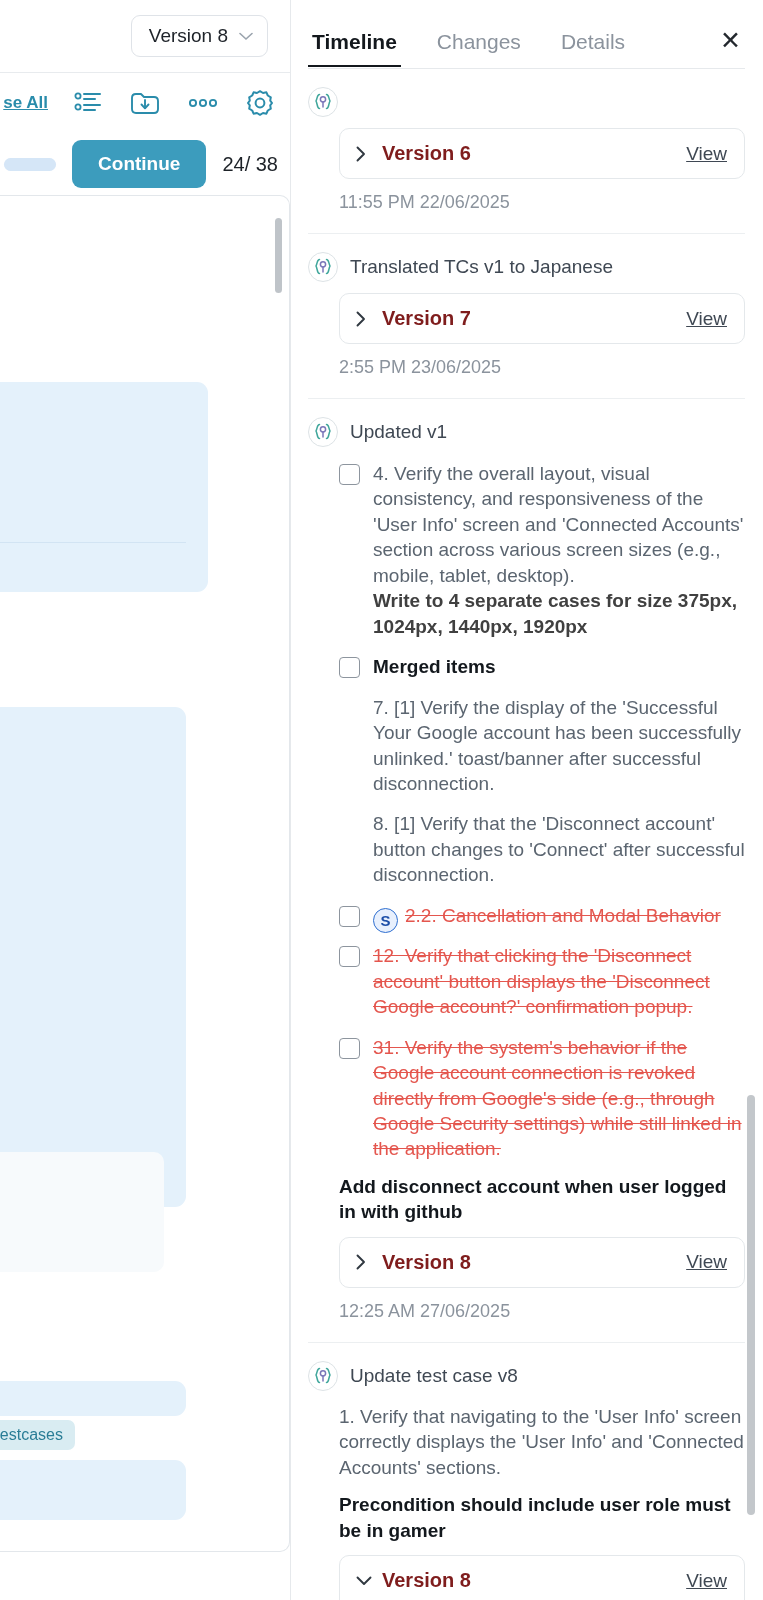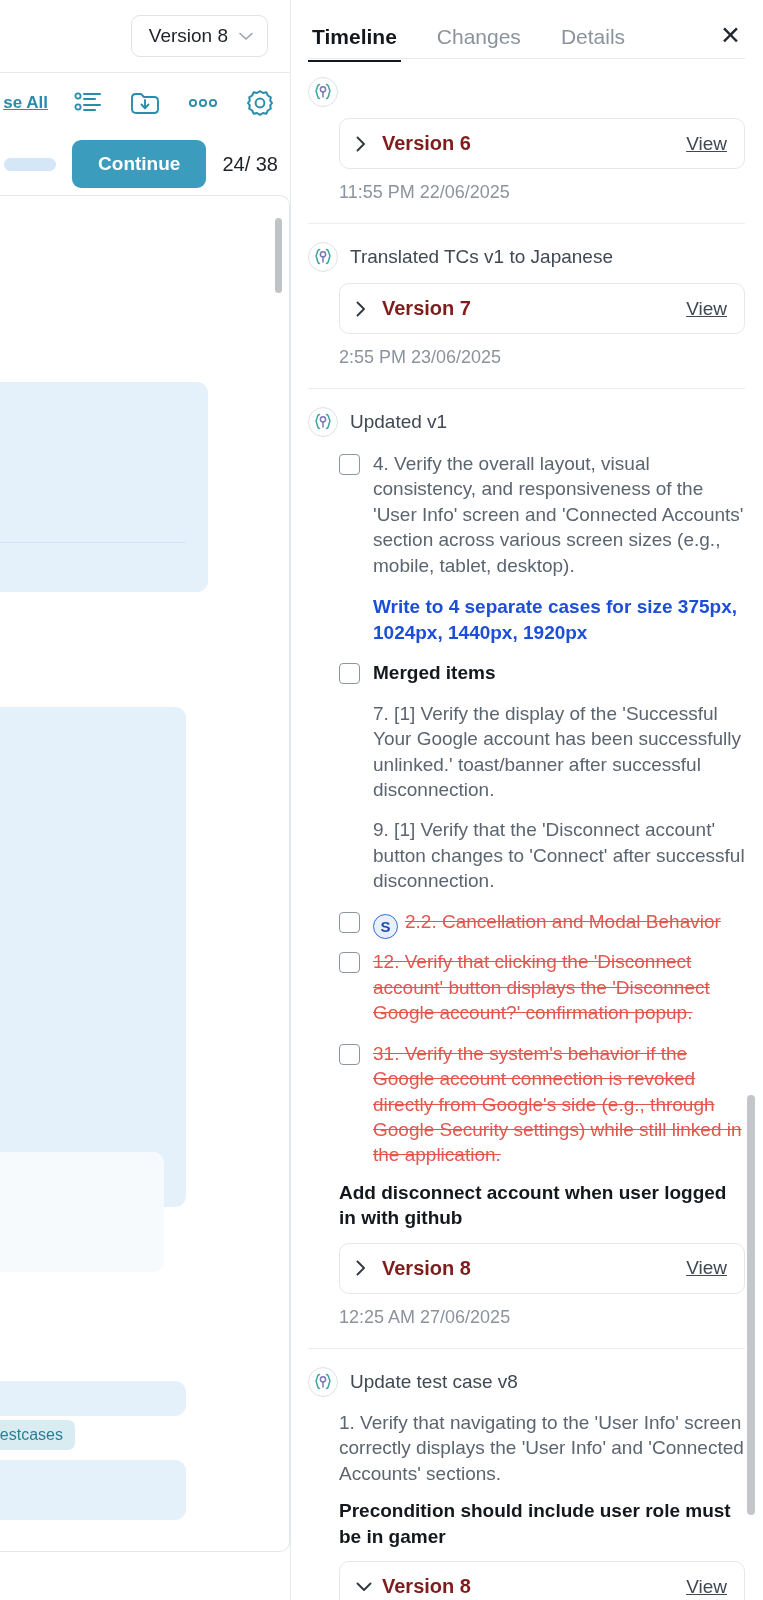--- a/index.html
+++ b/index.html
@@ -95,21 +95,21 @@
 
   
   .right-pane {
     position: relative; flex: 1; height: 1600px;
     background: #ffffff;
     border-left: 1px solid #e6e9ec;
     overflow: hidden;
   }
   .tabs-row {
     display: flex; align-items: center;
-    padding: 16px 18px 0 17px; height: 59px;
+    padding: 16px 18px 0 17px; height: 69px;
     position: relative;
   }
   .tab {
     font-size: 21px; color: #8b939d; padding: 0 4px 13px 4px;
     margin-right: 32px; position: relative; top: 6px;
     white-space: nowrap;
   }
   .tab.active { color: #13181d; font-weight: 700; }
   .tab.active::after {
     content: ""; position: absolute; left: 0; right: 0; bottom: 0;
@@ -162,22 +162,22 @@
     border: 1.6px solid #8d959e; border-radius: 4px; background: #fff;
     margin-top: 3px;
   }
   .ck-text { font-size: 19px; line-height: 1.34; color: #5b6570; }
   .ck-text.strong { color: #13181d; font-weight: 700; }
   .sub-para {
     font-size: 19px; line-height: 1.34; color: #5b6570;
     margin: 15px 0 0 65px;
   }
   .note-line {
-    font-size: 19px; line-height: 1.34; color: #1d4ed8;
-    margin: 16px 0 0 65px; font-weight: 700;
+    font-size: 19px; line-height: 1.34; color: #404040;
+    margin: 0 0 0 65px; font-weight: 700;
   }
   .note-flush {
     font-size: 19px; line-height: 1.34; color: #13181d;
     margin: 12px 0 0 31px; font-weight: 700;
   }
   .del { color: #e4564e; text-decoration: line-through; }
   .ck-text.del { color: #e4564e; }
   .s-badge {
     display: inline-flex; align-items: center; justify-content: center;
     width: 25px; height: 25px; border-radius: 50%;
@@ -357,21 +357,21 @@
           <div class="ck-box"></div>
           <div class="ck-text">4. Verify the overall layout, visual consistency, and responsiveness of the 'User Info' screen and 'Connected Accounts' section across various screen sizes (e.g., mobile, tablet, desktop).</div>
         </div>
         <div class="note-line">Write to 4 separate cases for size 375px, 1024px, 1440px, 1920px</div>
 
         <div class="ck-row">
           <div class="ck-box"></div>
           <div class="ck-text strong">Merged items</div>
         </div>
         <div class="sub-para">7. [1] Verify the display of the 'Successful Your Google account has been successfully unlinked.' toast/banner after successful disconnection.</div>
-        <div class="sub-para">9. [1] Verify that the 'Disconnect account' button changes to 'Connect' after successful disconnection.</div>
+        <div class="sub-para">8. [1] Verify that the 'Disconnect account' button changes to 'Connect' after successful disconnection.</div>
 
         <div class="ck-row">
           <div class="ck-box"></div>
           <div class="ck-inline">
             <span class="s-badge">S</span>
             <span class="ck-text del">2.2. Cancellation and Modal Behavior</span>
           </div>
         </div>
 
         <div class="ck-row">

